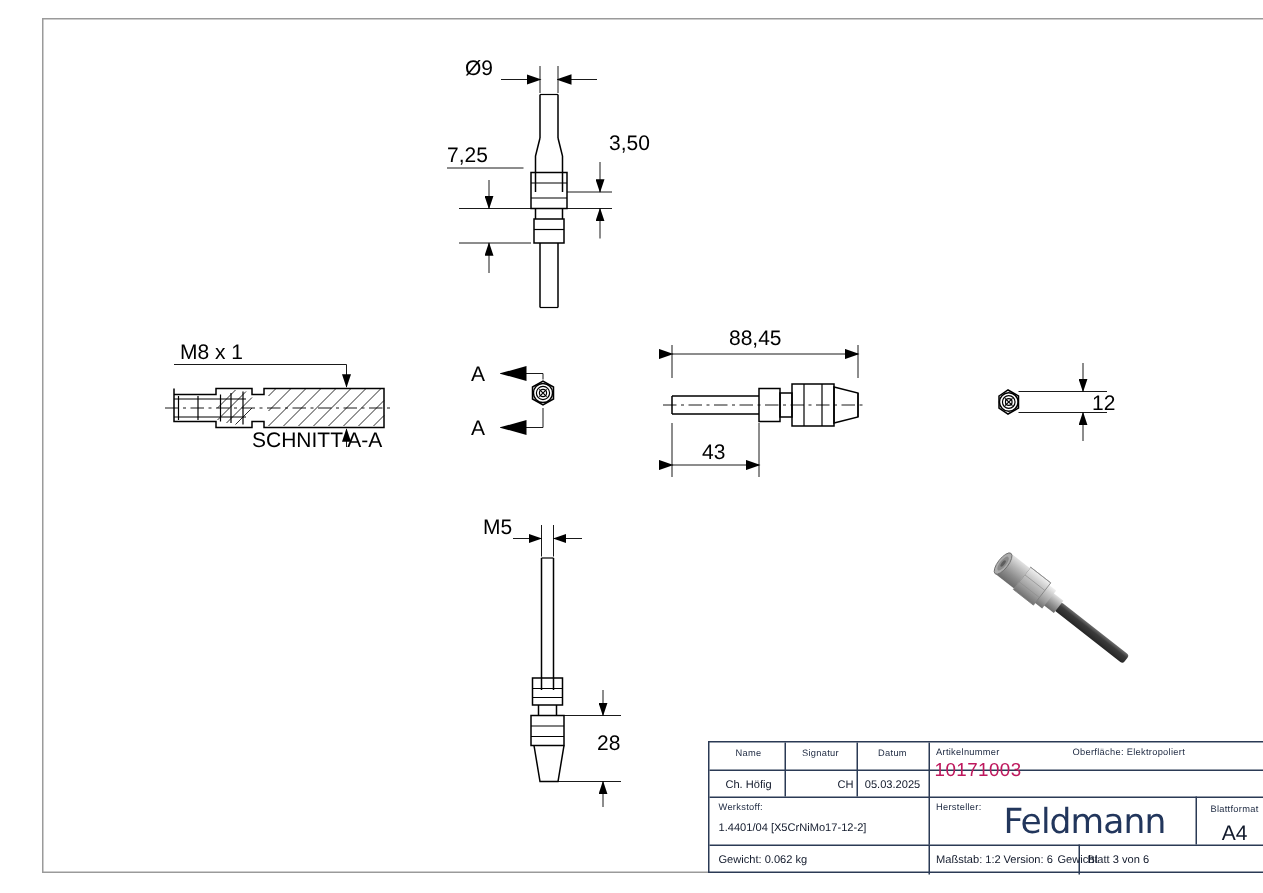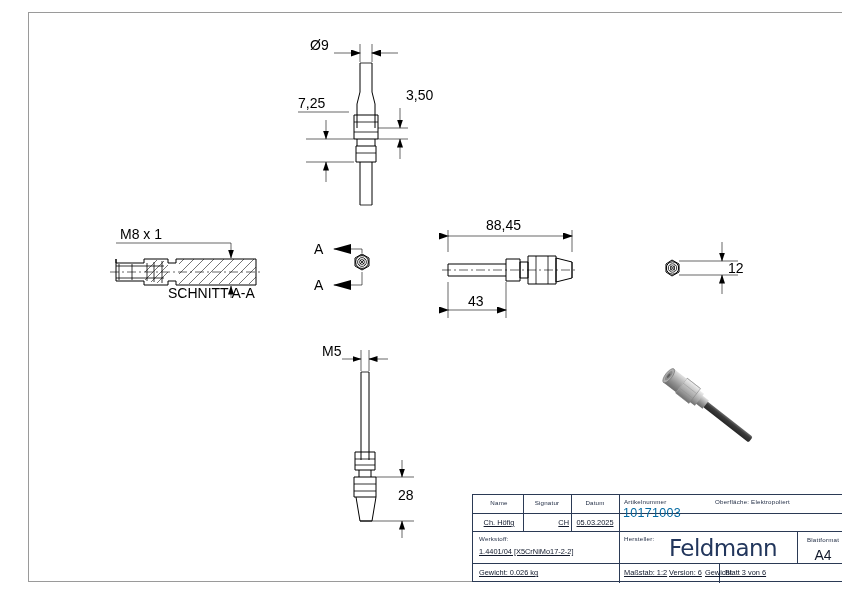--- a/index.html
+++ b/index.html
@@ -18,22 +18,22 @@
   .dimtxt.big{font-size:14px;}
   .lbl{font-family:"Liberation Sans",sans-serif;font-size:14px;fill:#000;}
   
   .tb{position:absolute;left:456px;top:494px;width:372px;height:88px;
       border:1.1px solid #2b3a55;box-sizing:border-box;background:#fff;}
   .tb .vl,.tb .hl{position:absolute;background:#2b3a55;}
   .tb .hl{height:1px;left:0;width:100%;}
   .tb .vl{width:1px;top:0;}
   .cell{position:absolute;box-sizing:border-box;}
   .cap{font-size:6.2px;color:#1c2840;letter-spacing:.2px;line-height:1.25;}
-  .val{font-size:7.4px;color:#11192b;line-height:1.3;text-decoration:underline;}
-  .artno{font-size:12.5px;color:#0369a1;letter-spacing:.3px;}
+  .val{font-size:7.4px;color:#11192b;line-height:1.3;}
+  .artno{font-size:12.5px;color:#be185d;letter-spacing:.3px;}
   .a4{font-size:14px;color:#11192b;text-align:center;}
   .logoWrap{position:absolute;display:flex;align-items:center;gap:5px;}
   .logoTxt{font-size:23px;color:#22365c;letter-spacing:-0.6px;
            font-family:"DejaVu Sans",sans-serif;}
 </style>
 </head>
 <body>
 
 <div id="sheet">
 
@@ -246,35 +246,35 @@
 
     <div class="cell val" style="left:4px;top:23px;width:44px;text-align:center">Ch. Höfig</div>
     <div class="cell val" style="left:52px;top:23px;width:44px;text-align:right">CH</div>
     <div class="cell val" style="left:100px;top:23px;width:44px;text-align:center">05.03.2025</div>
 
     <div class="cell cap" style="left:151px;top:3px">Artikelnummer</div>
     <div class="cell artno" style="left:150px;top:11px">10171003</div>
     <div class="cell cap" style="left:242px;top:3px">Oberfläche:  Elektropoliert</div>
 
     <div class="cell cap" style="left:6px;top:40px">Werkstoff:</div>
-    <div class="cell val" style="left:6px;top:52px">1.4401/04  [X5CrNiMo17-2-2]</div>
+    <div class="cell val" style="left:6px;top:52px">1.4401/04  [X5CrNiMo17-12-2]</div>
 
     <div class="cell cap" style="left:151px;top:40px">Hersteller:</div>
 
     <div class="logoWrap" style="left:196px;top:40px">
       <svg width="22" height="24" viewBox="0 0 22 24">
         <rect x="1.6" y="1.6" width="18.8" height="20.8" rx="5" ry="5" fill="none" stroke="#22365c" stroke-width="2.4"></rect>
         <path d="M12.9,5.6 L7.4,5.6 L7.4,18.4 M7.4,11.6 L12.1,11.6" fill="none" stroke="#22365c" stroke-width="2.4" stroke-linecap="square"></path>
       </svg>
       <span class="logoTxt">Feldmann</span>
     </div>
 
     <div class="cell cap" style="left:332px;top:41px;width:36px;text-align:center">Blattformat</div>
     <div class="cell a4" style="left:330px;top:52px;width:40px">A4</div>
 
-    <div class="cell val" style="left:6px;top:73px">Gewicht: 0.026 kg</div>
+    <div class="cell val" style="left:6px;top:73px">Gewicht: 0.062 kg</div>
     <div class="cell val" style="left:151px;top:73px">Maßstab: 1:2</div>
     <div class="cell val" style="left:196px;top:73px">Version: 6</div>
     <div class="cell val" style="left:232px;top:73px">Gewicht</div>
     <div class="cell val" style="left:252px;top:73px">Blatt 3 von 6</div>
   </div>
 
 </div>
 
 </body></html>

